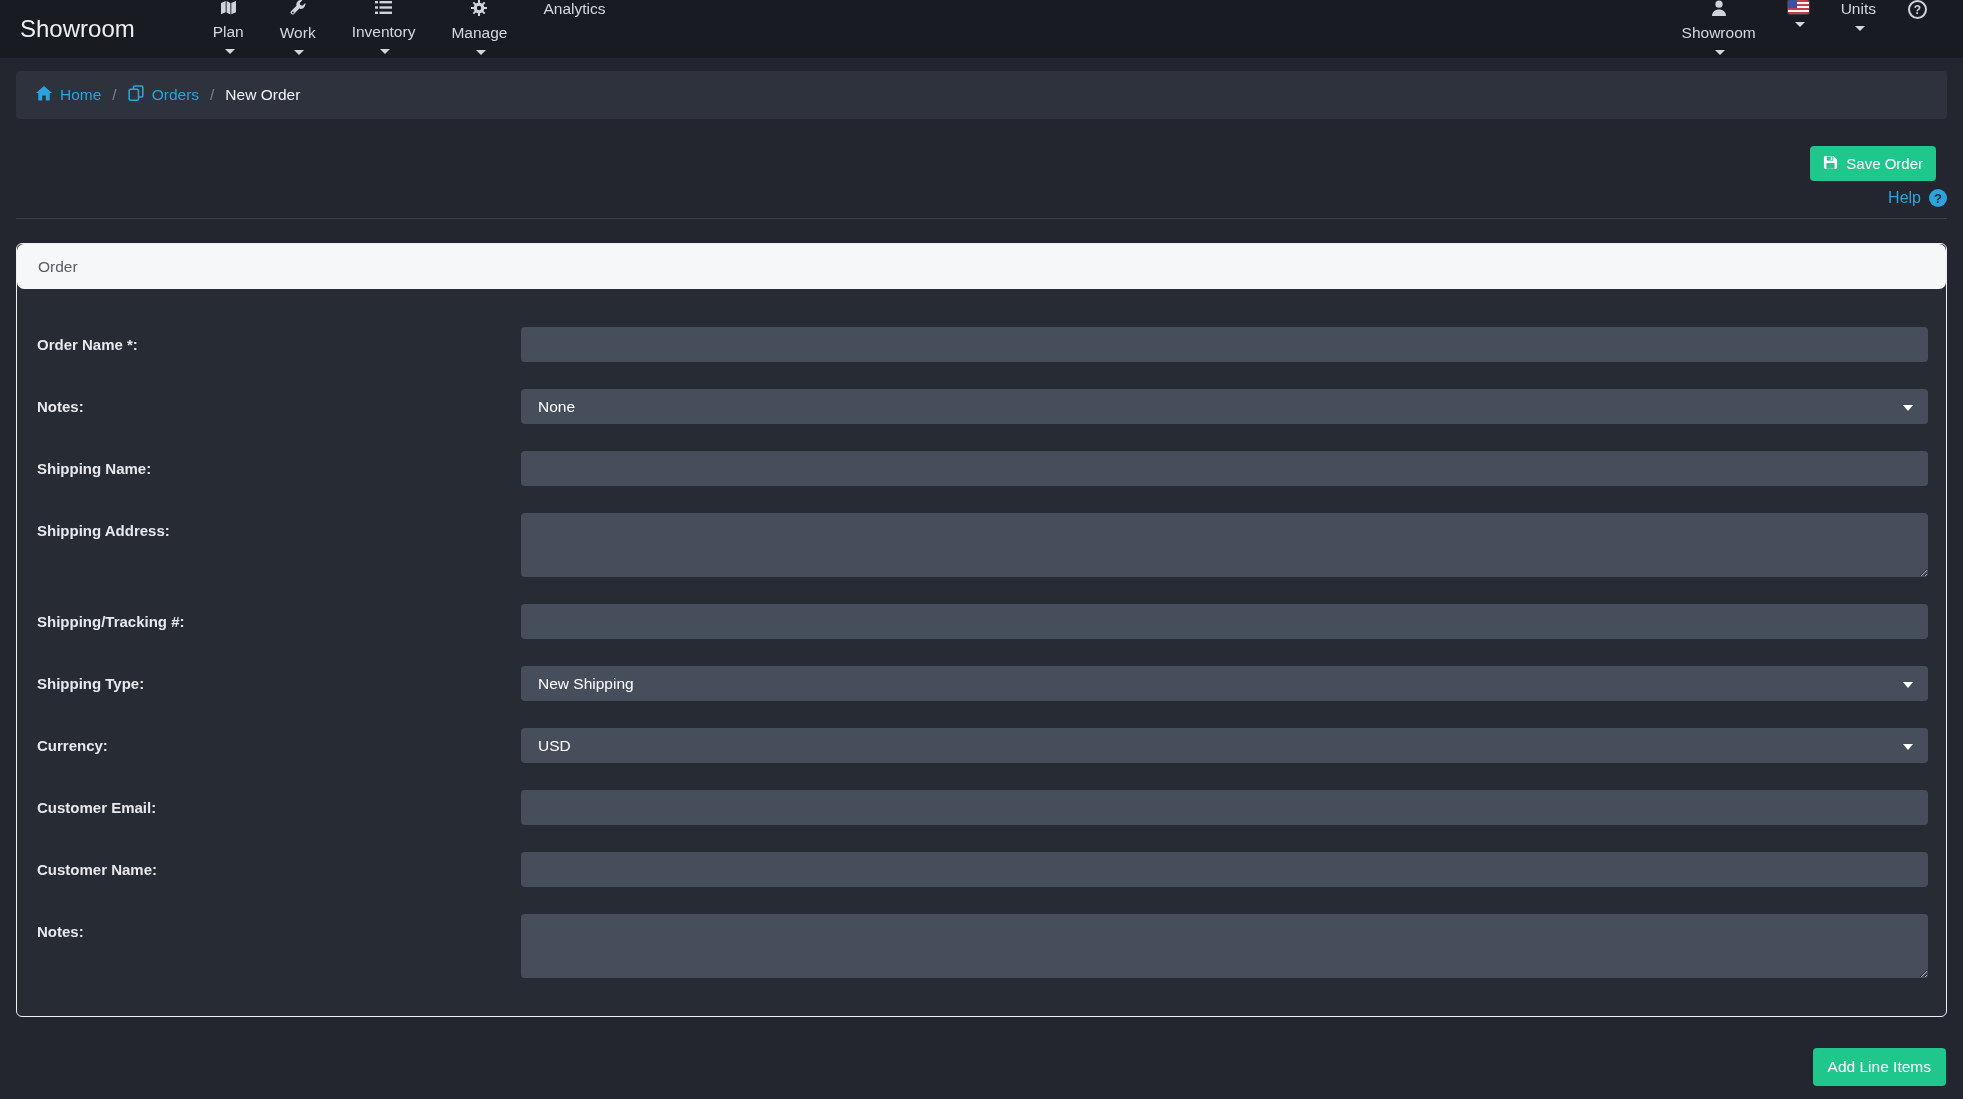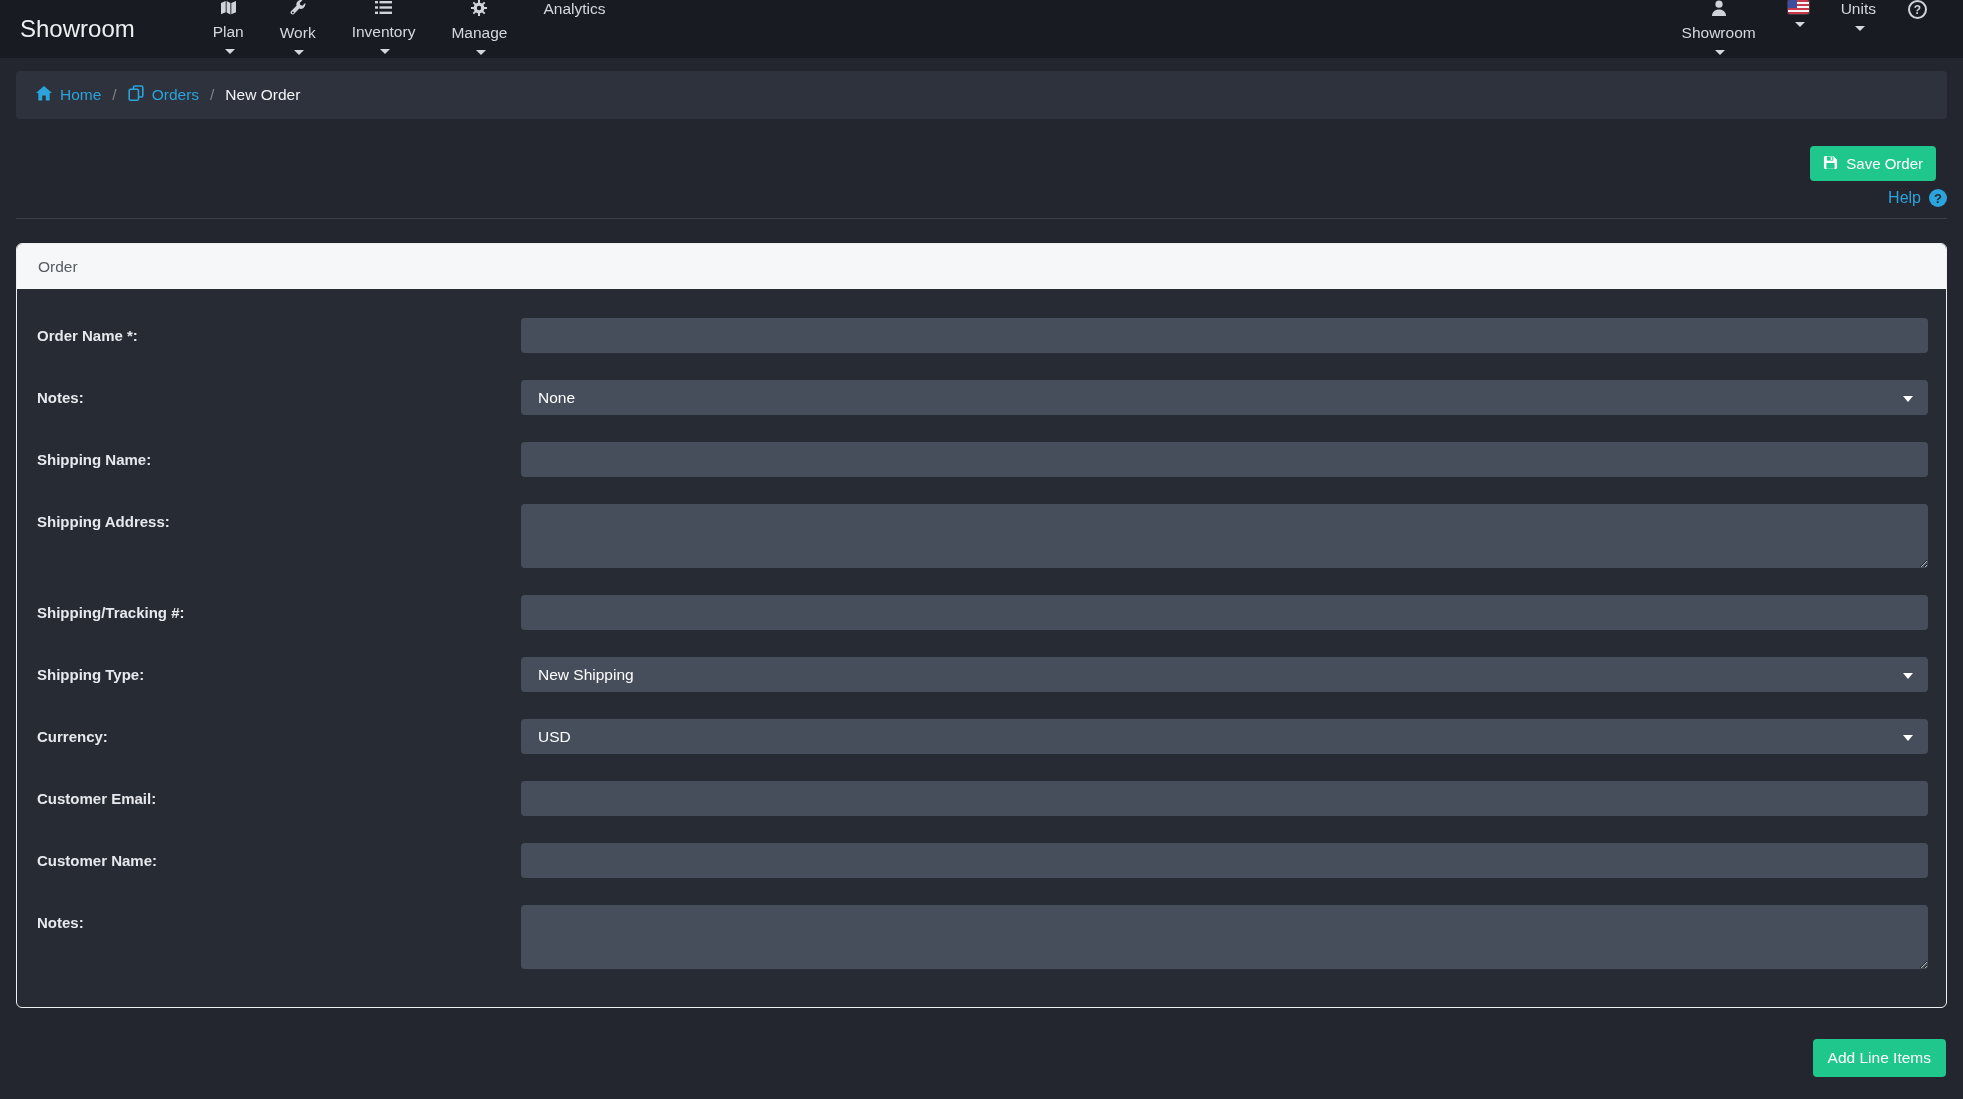--- a/index.html
+++ b/index.html
@@ -82,23 +82,23 @@
 
   
   .panel {
     margin:24px 16px 0;
     border:1px solid #edeff0; border-radius:6px;
     background:#272b33; overflow:hidden;
   }
   .panel-header {
     background:#f6f7f8; height:45px;
     display:flex; align-items:center; padding:0 21px;
-    color:#575c64; font-size:15.5px;
-  }
-  .panel-body { padding:29px 18px 38px 20px; }
+    color:#575c64; font-size:15.5px;border-radius:7px;
+  }
+  .panel-body { padding:29px 18px 38px 20px;margin-top:9px; }
 
   .form-row { display:flex; align-items:flex-start; margin-bottom:27px; }
   .form-row:last-child { margin-bottom:0; }
   .form-label {
     width:484px; flex:none; padding-top:9px;
     font-weight:bold; font-size:15px; color:#e6e9ed;
   }
   .control-col { flex:1; position:relative; }
   .form-control, .form-select, .form-textarea {
     width:100%; background:#474e5b; border:none; border-radius:4px;

